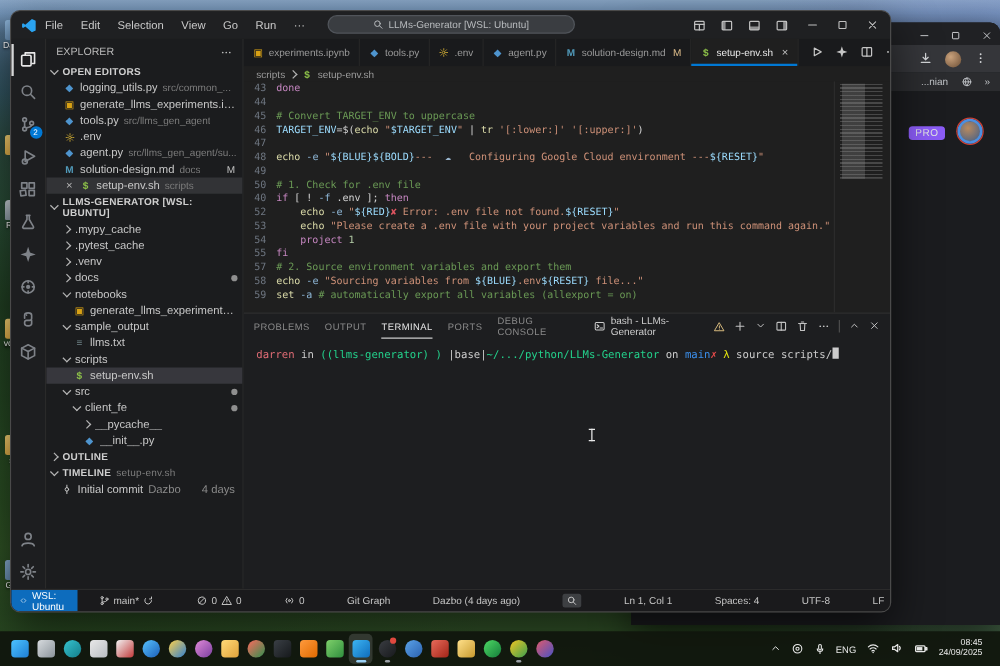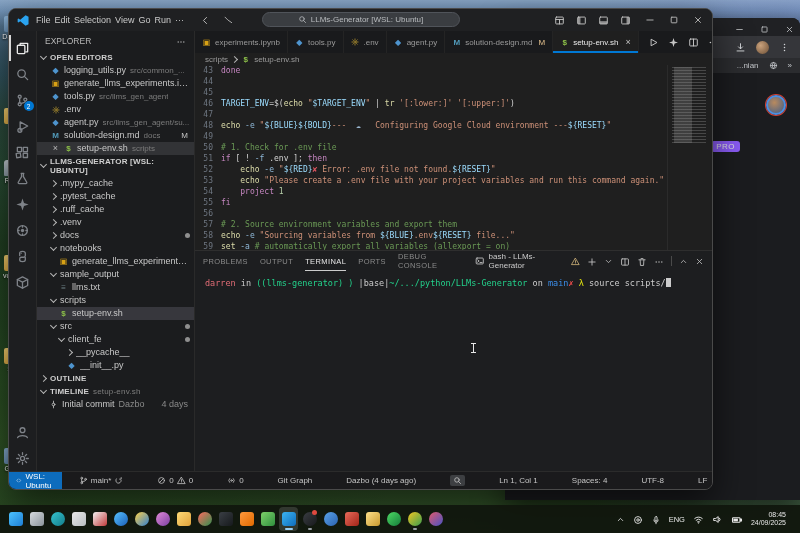--- a/index.html
+++ b/index.html
@@ -24,30 +24,30 @@
   .dg.bin { background:linear-gradient(180deg,#cfd8de,#93a2ad); border-radius:3px 3px 1px 1px; }
 
   
   #browser { position:absolute; left:505px; top:18px; width:295px; height:482px; background:#1b1c1f; border-radius:8px 8px 0 0; box-shadow:0 10px 30px rgba(0,0,0,.55); }
   #browser .btitle { height:18px; background:#202124; border-radius:8px 8px 0 0; position:relative; color:#c7c9cc; }
   #browser .bctrl { position:absolute; right:6px; top:2px; display:flex; gap:16px; align-items:center; }
   #browser .btool { height:22px; background:#35363a; display:flex; align-items:center; justify-content:flex-end; gap:10px; padding-right:10px; color:#d3d5d8; }
   #browser .avatar { width:13px; height:13px; border-radius:50%; background:radial-gradient(circle at 35% 35%, #caa27c, #6b4e35); }
   #browser .bbm { height:15px; background:#2b2c2f; display:flex; align-items:center; justify-content:flex-end; gap:10px; padding:0 8px; color:#bfc2c6; font-size:8px; }
   #browser .bbody { position:relative; height:calc(100% - 55px); background:#1b1c1f; }
-  #browser .pro { position:absolute; right:60px; top:28px; background:#8b5cf6; color:#dfe1e4; font-size:8px; padding:1px 5px; border-radius:3px; letter-spacing:.5px;margin-top:40px; }
+  #browser .pro { position:absolute; right:44px; top:28px; background:#8b5cf6; color:#dfe1e4; font-size:8px; padding:1px 5px; border-radius:3px; letter-spacing:.5px; }
   #browser .pavatar { position:absolute; right:14px; top:22px; width:20px; height:20px; border-radius:50%; background:radial-gradient(circle at 40% 35%, #b98a5e, #3e5d8a); border:2px solid #4d8fe0; box-shadow:0 0 0 1px #d23f31; }
 
   
   #vsc { position:absolute; left:8px; top:8px; width:705px; height:482px; background:#1f1f1f; border:1px solid #4a4a4a; border-radius:8px; overflow:hidden; display:flex; flex-direction:column; box-shadow:0 14px 36px rgba(0,0,0,.6); }
 
   
   #titlebar { height:22px; background:#1f2022; display:flex; align-items:center; color:#c9c9c9; font-size:9px; flex:none; position:relative; }
   #titlebar .logo { width:13px; height:13px; margin:0 6px 0 8px; color:#2aa3f0; }
-  #titlebar .menus { display:flex; gap:4px; }
+  #titlebar .menus { display:flex; gap:14px; }
   #titlebar .menu { cursor:default; }
   #titlebar .nav { display:flex; gap:10px; margin-left:16px; color:#bdbdbd; }
   .searchpill { position:absolute; left:50%; top:3px; transform:translateX(-50%); width:198px; height:15px; background:#3a3d41; border:1px solid #50545a; border-radius:8px; display:flex; align-items:center; justify-content:center; gap:4px; color:#b9bcbf; font-size:8px; }
   #titlebar .rights { position:absolute; right:0; top:0; height:22px; display:flex; align-items:center; gap:11px; padding-right:9px; color:#c0c0c0; }
   #titlebar .rights .wc { margin-left:3px; }
 
   
   #mainrow { flex:1; display:flex; min-height:0; }
 
   
@@ -409,24 +409,20 @@
           <div class="frow" style="padding-left: 14px;">
             <span class="chev right"></span>
             <span class="nm">.mypy_cache</span>
           </div>
           <div class="frow" style="padding-left: 14px;">
             <span class="chev right"></span>
             <span class="nm">.pytest_cache</span>
           </div>
           <div class="frow" style="padding-left: 14px;">
             <span class="chev right"></span>
-            <span class="nm">.ruff_cache</span>
-          </div>
-          <div class="frow" style="padding-left: 14px;">
-            <span class="chev right"></span>
             <span class="nm">.venv</span>
           </div>
           <div class="frow" style="padding-left: 14px;">
             <span class="chev right"></span>
             <span class="nm">docs</span>
             <span class="dot"></span>
           </div>
           <div class="frow" style="padding-left: 14px;">
             <span class="chev down"></span>
             <span class="nm">notebooks</span>
@@ -550,20 +546,21 @@
             <div class="cline mono">
               <span class="gut">43</span>
               <span class="ctext"><span class="tk-kw">done</span></span>
             </div>
             <div class="cline mono">
               <span class="gut">44</span>
               <span class="ctext"></span>
             </div>
             <div class="cline mono">
               <span class="gut">45</span>
+              <span class="ctext"><span class="tk-cm"># Convert TARGET_ENV to uppercase</span></span>
             </div>
             <div class="cline mono">
               <span class="gut">46</span>
               <span class="ctext"><span class="tk-vr">TARGET_ENV</span><span class="tk-d">=$(</span><span class="tk-cmd">echo</span><span class="tk-d"> </span><span class="tk-st">"</span><span class="tk-vr">$TARGET_ENV</span><span class="tk-st">"</span><span class="tk-d"> | </span><span class="tk-cmd">tr</span><span class="tk-d"> </span><span class="tk-st">'[:lower:]'</span><span class="tk-d"> </span><span class="tk-st">'[:upper:]'</span><span class="tk-d">)</span></span>
             </div>
             <div class="cline mono">
               <span class="gut">47</span>
               <span class="ctext"></span>
             </div>
             <div class="cline mono">
@@ -572,42 +569,38 @@
             </div>
             <div class="cline mono">
               <span class="gut">49</span>
               <span class="ctext"></span>
             </div>
             <div class="cline mono">
               <span class="gut">50</span>
               <span class="ctext"><span class="tk-cm"># 1. Check for .env file</span></span>
             </div>
             <div class="cline mono">
-              <span class="gut">51</span>
+              <span class="gut">40</span>
               <span class="ctext"><span class="tk-kw">if</span><span class="tk-d"> [ ! </span><span class="tk-pm">-f</span><span class="tk-d"> .env ]; </span><span class="tk-kw">then</span></span>
             </div>
             <div class="cline mono">
               <span class="gut">52</span>
               <span class="ctext"><span class="tk-d">    </span><span class="tk-cmd">echo</span><span class="tk-d"> </span><span class="tk-pm">-e</span><span class="tk-d"> </span><span class="tk-st">"</span><span class="tk-vr">${RED}</span><span class="tk-emr">✘</span><span class="tk-st"> Error: .env file not found.</span><span class="tk-vr">${RESET}</span><span class="tk-st">"</span></span>
             </div>
             <div class="cline mono">
               <span class="gut">53</span>
               <span class="ctext"><span class="tk-d">    </span><span class="tk-cmd">echo</span><span class="tk-d"> </span><span class="tk-st">"Please create a .env file with your project variables and run this command again."</span></span>
             </div>
             <div class="cline mono">
               <span class="gut">54</span>
               <span class="ctext"><span class="tk-d">    </span><span class="tk-kw">project</span><span class="tk-d"> </span><span class="tk-num">1</span></span>
             </div>
             <div class="cline mono">
               <span class="gut">55</span>
               <span class="ctext"><span class="tk-kw">fi</span></span>
-            </div>
-            <div class="cline mono">
-              <span class="gut">56</span>
-              <span class="ctext"></span>
             </div>
             <div class="cline mono">
               <span class="gut">57</span>
               <span class="ctext"><span class="tk-cm"># 2. Source environment variables and export them</span></span>
             </div>
             <div class="cline mono">
               <span class="gut">58</span>
               <span class="ctext"><span class="tk-cmd">echo</span><span class="tk-d"> </span><span class="tk-pm">-e</span><span class="tk-d"> </span><span class="tk-st">"Sourcing variables from </span><span class="tk-vr">${BLUE}</span><span class="tk-st">.env</span><span class="tk-vr">${RESET}</span><span class="tk-st"> file..."</span></span>
             </div>
             <div class="cline mono">

